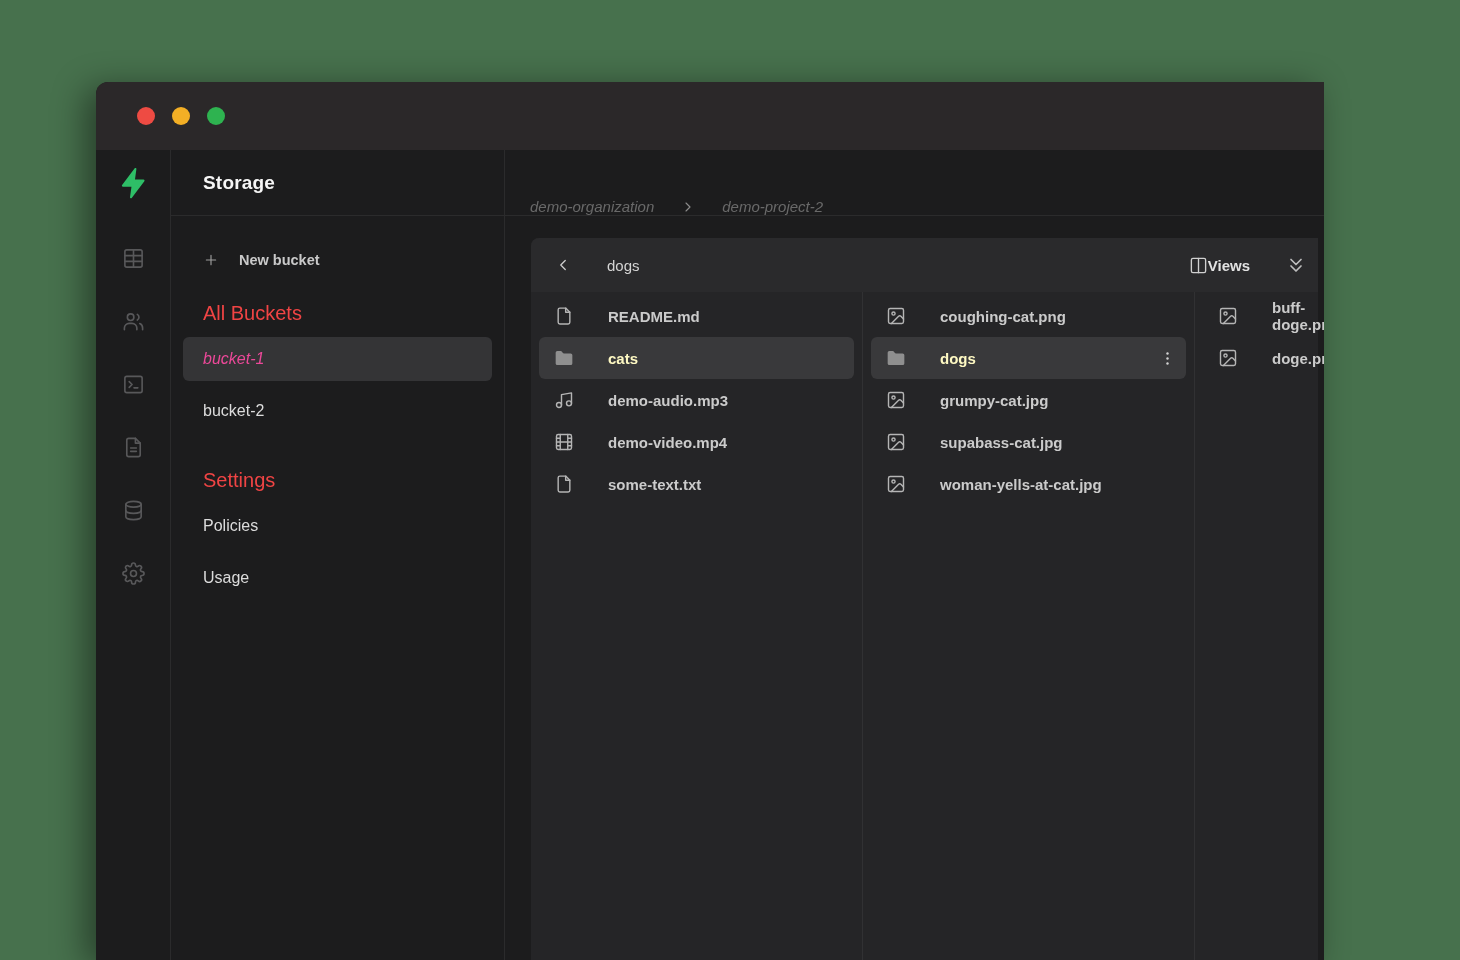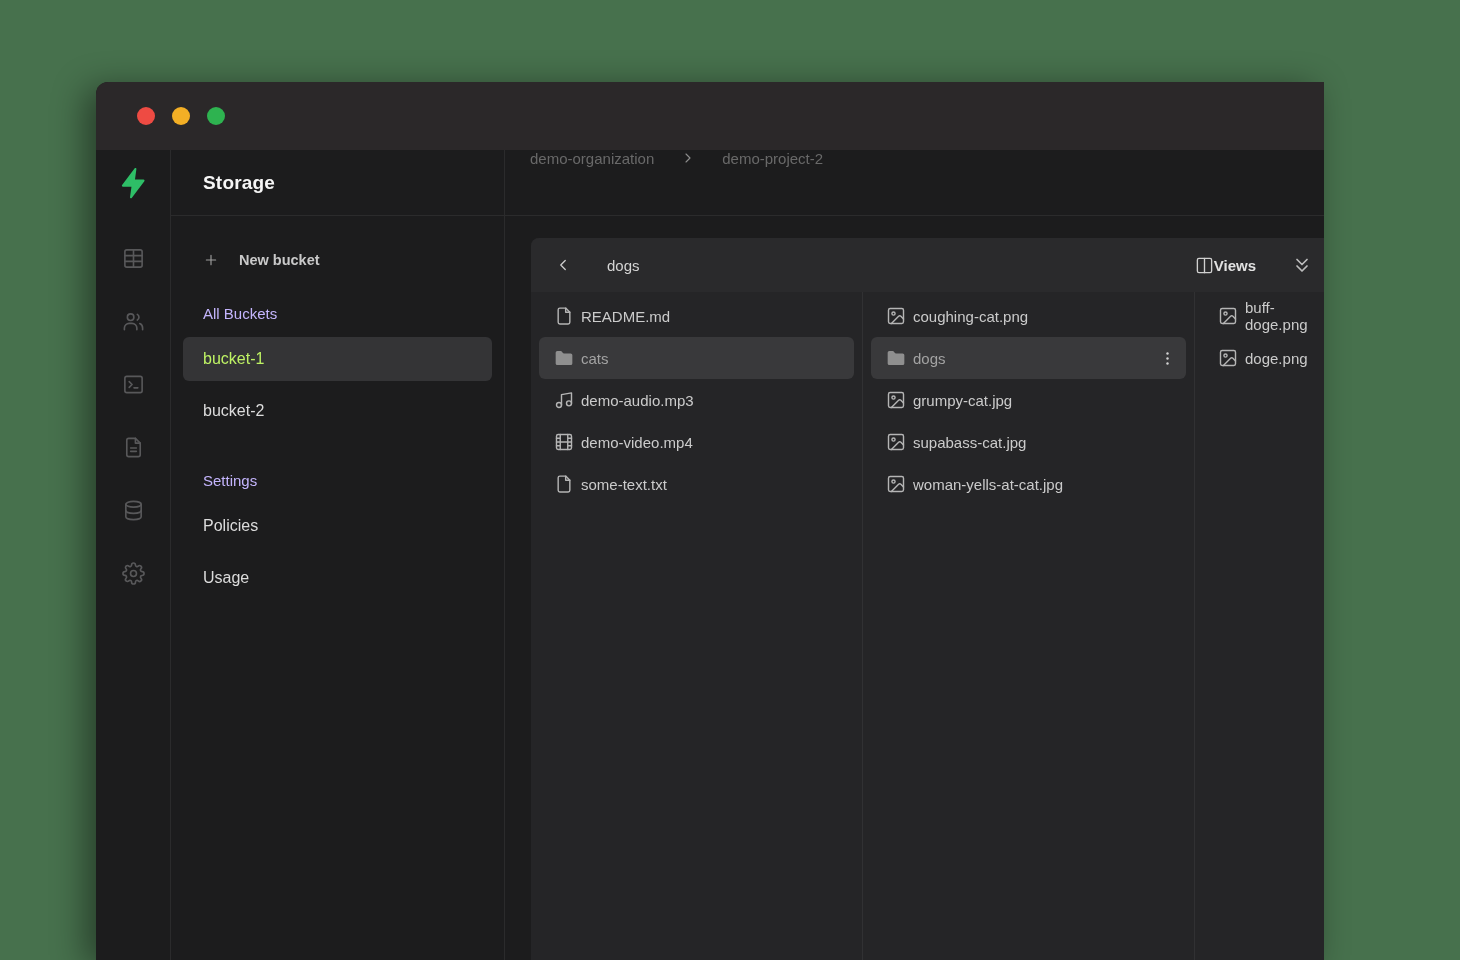--- a/index.html
+++ b/index.html
@@ -33,50 +33,50 @@
   .rail-item { width:23px; height:23px; color:#58585A; cursor:pointer; }
   .rail-item svg { width:23px; height:23px; }
 
   
   .sidebar { flex:0 0 334px; background:#1C1C1D; border-right:1px solid #2B2B2C; display:flex; flex-direction:column; }
   .sidebar-header { flex:0 0 66px; border-bottom:1px solid #2B2B2C; display:flex; align-items:center; padding-left:32px; }
   .sidebar-title { font-size:19px; font-weight:700; color:#F6F6F6; letter-spacing:.2px; }
   .sidebar-body { padding-top:24px; }
   .new-bucket { margin-left:32px; height:40px; display:flex; align-items:center; gap:20px; color:#C9C9C9; font-size:14.5px; font-weight:600; cursor:pointer; }
   .new-bucket svg { width:16px; height:16px; color:#9E9E9E; }
-  .section-heading { margin:14px 0 0 32px; height:38px; display:flex; align-items:center; color:#c4b5fd; font-size:15px; }
+  .section-heading { margin:14px 0 0 32px; height:38px; display:flex; align-items:center; color:#ef4444; font-size:20px; }
   .section-heading.mt-lg { margin-top:28px; }
   .nav-list { margin-top:5px; padding:0 12px; display:flex; flex-direction:column; gap:8px; }
   .nav-row { height:44px; border-radius:6px; display:flex; align-items:center; padding-left:20px; font-size:16px; color:#DCDCDC; cursor:pointer; }
-  .nav-row.selected { background:#343436; color:#bef264; }
+  .nav-row.selected { background:#343436; color:#ec4899;font-style:italic; }
 
   
   .content { flex:1; min-width:0; background:#1C1C1D; display:flex; flex-direction:column; }
-  .content-header { flex:0 0 66px; border-bottom:1px solid #2B2B2C; display:flex; align-items:flex-start; padding-left:25px; font-size:15px; }
+  .content-header { flex:0 0 66px; border-bottom:1px solid #2B2B2C; display:flex; align-items:flex-end; padding-left:25px; font-size:15px;font-style:italic; }
   .crumb { color:#696969; cursor:pointer; }
   .crumb-sep { margin:0 26px; color:#8C8C8C; width:16px; height:16px; }
   .crumb-sep svg { width:16px; height:16px; }
 
   
-  .browser { flex:1; min-height:0; margin:22px 0 0 26px; background:#252527; border-radius:8px 0 0 0; display:flex; flex-direction:column; }
+  .browser { flex:1; min-height:0; margin:22px 6px 0 26px; background:#252527; border-radius:8px 0 0 0; display:flex; flex-direction:column; }
   .toolbar { flex:0 0 54px; background:#2A2A2C; border-radius:8px 0 0 0; display:flex; align-items:center; padding-right:10px; }
   .back-btn { margin-left:12px; width:40px; height:40px; display:flex; align-items:center; justify-content:center; color:#CFCFCF; cursor:pointer; }
   .back-btn svg { width:18px; height:18px; }
   .toolbar-folder { margin-left:24px; font-size:15px; color:#D4D4D4; }
   .toolbar-right { margin-left:auto; display:flex; align-items:center; }
   .views-btn { display:flex; align-items:center; color:#E2E2E2; font-size:15px; font-weight:600; cursor:pointer; }
   .views-btn svg { width:19px; height:19px; color:#D0D0D0; }
   .collapse-btn { margin-left:34px; width:24px; height:24px; color:#BDBDBD; cursor:pointer; }
   .collapse-btn svg { width:24px; height:24px; }
 
   .cols { flex:1; min-height:0; display:flex; }
   .col { flex:0 0 332px; border-right:1px solid #313133; padding:3px 8px 0; }
   .col:last-child { flex:1 1 auto; border-right:none; }
-  .file-row { height:42px; display:flex; align-items:center; padding:0 10px 0 15px; border-radius:6px; gap:7px; font-size:15px; color:#CBCBCB; cursor:pointer; }
-  .file-row.selected { background:#39393B; color:#a3a3a3;align-items:center; }
+  .file-row { height:42px; display:flex; align-items:center; padding:0 10px 0 15px; border-radius:6px; gap:34px; font-size:15px; color:#CBCBCB; cursor:pointer;font-weight:bold; }
+  .file-row.selected { background:#39393B; color:#fef9c3;align-items:center; }
   .file-row .ficon { flex:0 0 20px; width:20px; height:20px; color:#B5B5B5; }
   .file-row .ficon svg { width:20px; height:20px; }
   .kebab { margin-left:auto; width:18px; height:18px; color:#D2D2D2; display:flex; align-items:center; justify-content:center; cursor:pointer; }
   .kebab svg { width:17px; height:17px; }
 </style>
 </head>
 <body>
 
 <div class="window">
 

